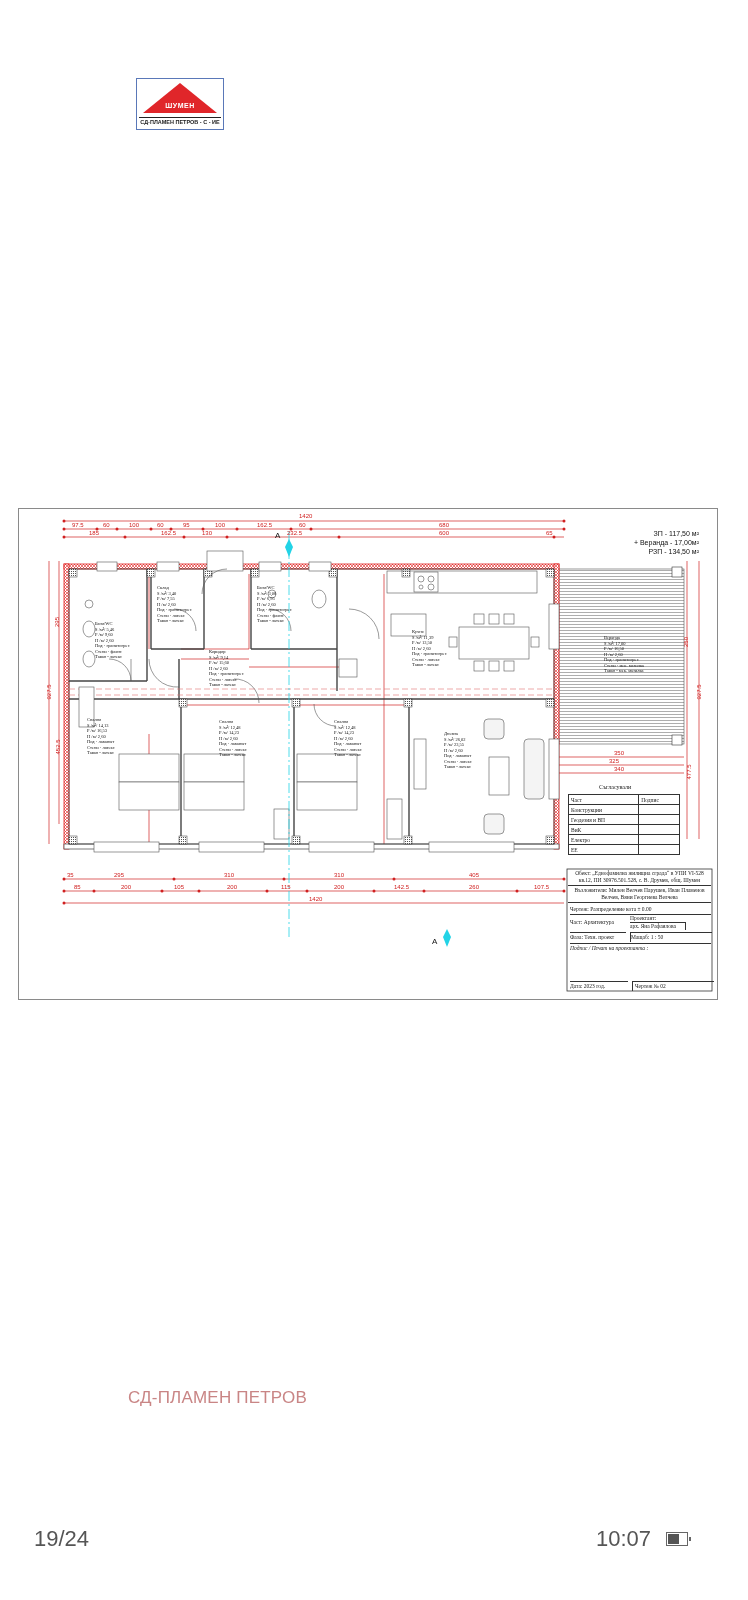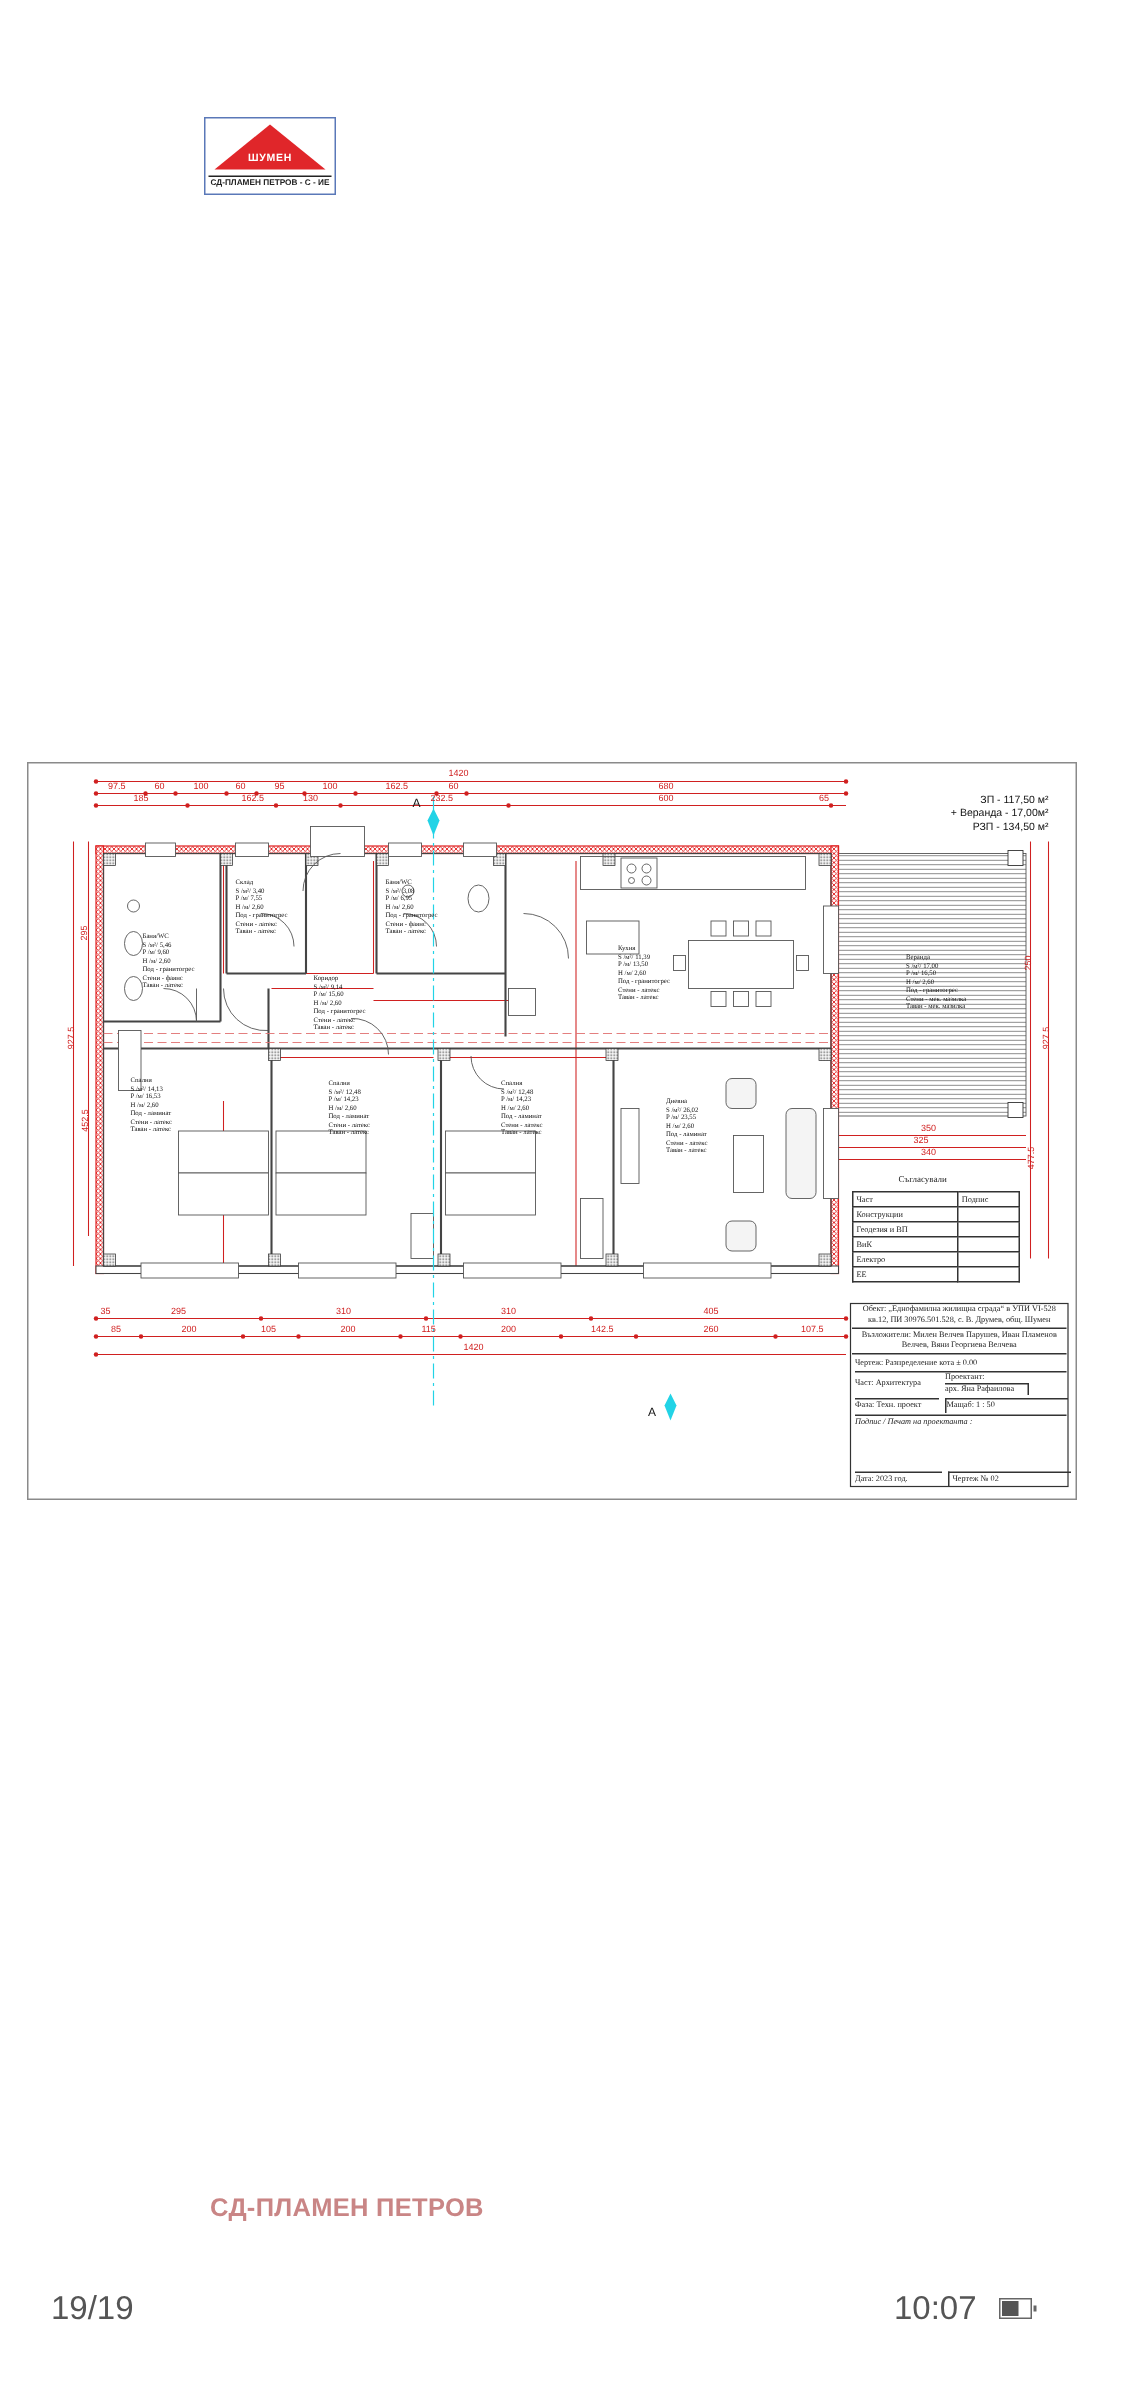--- a/index.html
+++ b/index.html
@@ -17,21 +17,21 @@
   .areas { position:absolute; right:18px; top:20px; font-size:7px; color:#111; text-align:right; line-height:9px; }
 
   
   .tb { position:absolute; font-family:"Liberation Serif", serif; font-size:5.5px; color:#222; }
   .tb-table { border-collapse:collapse; }
   .tb-table td { border:1px solid #333; padding:0 2px; height:9px; font-size:5.5px; font-family:"Liberation Serif", serif; color:#222; }
 
   .room-label { position:absolute; font-family:"Liberation Serif", serif; font-size:4.5px; color:#111; line-height:5.5px; white-space:nowrap; }
 
   
-  .watermark { left:128px; top:1462px; font-size:17px; font-weight:bold; color:#c98585; letter-spacing:0.2px;margin-left:12px; }
+  .watermark { left:128px; top:1388px; font-size:17px; font-weight:normal; color:#c98585; letter-spacing:0.2px; }
   .page-counter { left:34px; top:1526px; font-size:22px; color:#555; }
   .clock { left:596px; top:1526px; font-size:22px; color:#555; }
   .battery { left:666px; top:1532px; width:22px; height:14px; border:1.5px solid #666; box-sizing:border-box; }
   .battery-fill { position:absolute; left:1px; top:1px; bottom:1px; width:11px; background:#555; }
   .battery-tip { position:absolute; right:-4px; top:4px; width:2px; height:4px; background:#666; }
 </style>
 </head>
 <body>
 
 <div class="abs logo">
@@ -434,18 +434,18 @@
   <div class="tb" style="left:611px;top:413px;width:55px;line-height:7px;border-top:1px solid #333;border-right:1px solid #333;">арх. Яна Рафаилова</div>
   <div class="tb" style="left:551px;top:423px;width:56px;line-height:9px;border-top:1px solid #333;">Фаза: Техн. проект</div>
   <div class="tb" style="left:611px;top:423px;width:81px;line-height:9px;border-top:1px solid #333;border-left:1px solid #333;">Мащаб: 1 : 50</div>
   <div class="tb" style="left:551px;top:434px;width:141px;line-height:8px;font-style:italic;border-top:1px solid #333;">Подпис / Печат на проектанта :</div>
   <div class="tb" style="left:551px;top:472px;width:58px;line-height:9px;border-top:1px solid #333;">Дата: 2023 год.</div>
   <div class="tb" style="left:613px;top:472px;width:79px;line-height:9px;border-top:1px solid #333;border-left:1px solid #333;padding-left:2px;">Чертеж № 02</div>
 </div>
 
 <div class="abs watermark">СД-ПЛАМЕН ПЕТРОВ</div>
 
-<div class="abs page-counter">19/19</div>
+<div class="abs page-counter">19/24</div>
 <div class="abs clock">10:07</div>
 <div class="abs battery">
   <div class="battery-fill"></div>
   <div class="battery-tip"></div>
 </div>
 
 </body></html>

